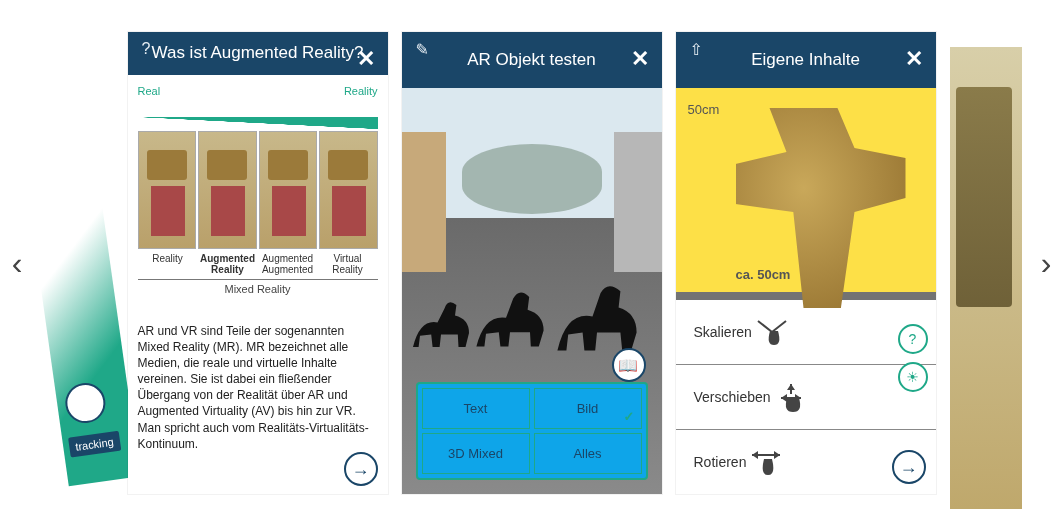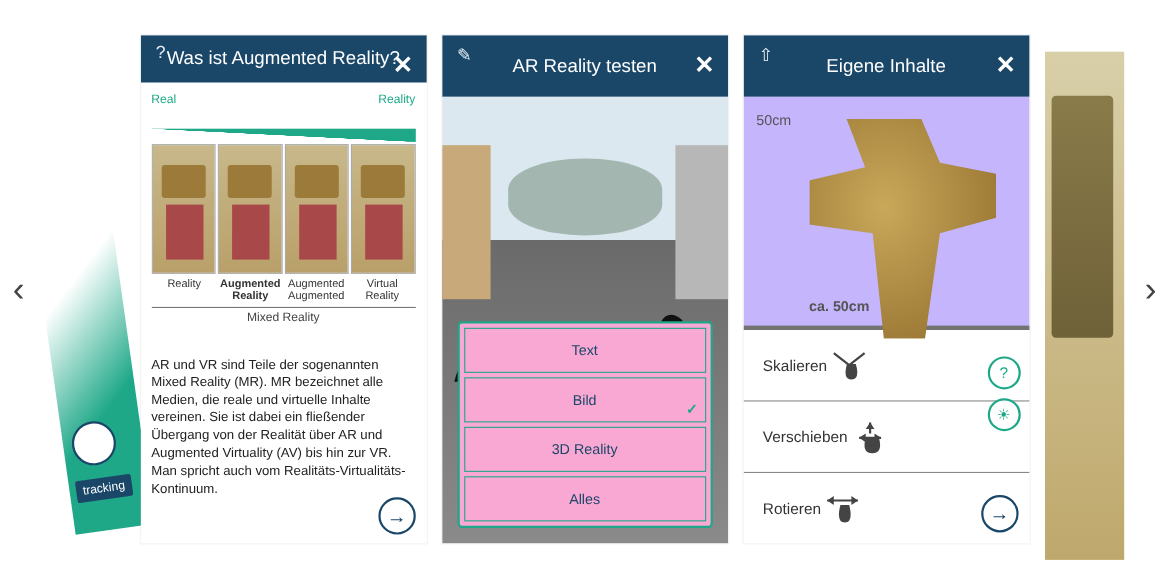--- a/index.html
+++ b/index.html
@@ -159,40 +159,40 @@
   .s2-buildings-l { position:absolute; top:44px; left:0; width:44px; height:140px; background:#c7a97a; }
   .s2-buildings-r { position:absolute; top:44px; right:0; width:48px; height:140px; background:#b7b7b7; }
   .s2-trees { position:absolute; top:56px; left:60px; right:60px; height:70px; background:rgba(60,90,60,0.35); border-radius:50%/40%; }
   .s2-horses {
     position:absolute; left:0; right:0; top:180px; height:120px;
   }
   .s2-horse { position:absolute; width:70px; height:80px; }
   .s2-horse svg { width:100%; height:100%; }
   .s2-controls {
     position:absolute; bottom:14px; left:14px; right:14px;
-    border:2px solid #1fa888; background:#f9a8d4; border-radius:4px;
-    display:grid; grid-template-columns:1fr; padding:4px; gap:4px;
+    border:2px solid #1fa888; background:#0ea5e9; border-radius:4px;
+    display:grid; grid-template-columns:1fr 1fr; padding:4px; gap:4px;
   }
   .s2-btn {
     border:1px solid #1fa888; padding:12px 0; text-align:center;
     font-size:13px; color:#1a4668; position:relative; cursor:pointer;
   }
   .s2-btn.selected::after {
     content:"✓"; position:absolute; right:6px; bottom:4px; color:#1fa888; font-weight:bold;
   }
   .s2-book {
     position:absolute; right:16px; bottom:112px; width:34px; height:34px;
     border:2px solid #1a4668; border-radius:50%; background:#fff;
     display:flex; align-items:center; justify-content:center; font-size:16px; cursor:pointer;
   }
 
   
   .s3-body { flex:1; display:flex; flex-direction:column; }
   .s3-preview {
-    flex:1; background:#c4b5fd; position:relative; border-bottom:4px solid #737373;
+    flex:1; background:#fde047; position:relative; border-bottom:8px solid #737373;
   }
   .s3-scale-v { position:absolute; left:12px; top:14px; font-size:13px; color:#555; }
   .s3-scale-h { position:absolute; left:60px; bottom:10px; font-size:13px; color:#555;font-weight:bold; }
   .s3-instrument {
     position:absolute; top:20px; left:60px; width:170px; height:200px;
     background: radial-gradient(ellipse at 40% 40%, #c9a85a, #8e6b2a);
     clip-path: polygon(20% 0, 60% 0, 70% 20%, 100% 25%, 100% 45%, 70% 52%, 62% 100%, 40% 100%, 34% 52%, 0 48%, 0 28%, 30% 22%);
   }
   .s3-rows { }
   .s3-row {
@@ -252,21 +252,21 @@
       </div>
       <div class="s1-mixed">Mixed Reality</div>
       <div class="s1-text">AR und VR sind Teile der sogenannten Mixed Reality (MR). MR bezeichnet alle Medien, die reale und virtuelle Inhalte vereinen. Sie ist dabei ein fließender Übergang von der Realität über AR und Augmented Virtuality (AV) bis hin zur VR. Man spricht auch vom Realitäts-Virtualitäts-Kontinuum.</div>
       <div class="s1-next">→</div>
     </div>
   </div>
 
   <div class="phone">
     <div class="phone-header">
       <span class="icon-left">✎</span>
-      <span>AR Reality testen</span>
+      <span>AR Objekt testen</span>
       <span class="icon-close">✕</span>
     </div>
     <div class="s2-body">
       <div class="s2-photo">
         <div class="s2-buildings-l"></div>
         <div class="s2-buildings-r"></div>
         <div class="s2-trees"></div>
       </div>
       <div class="s2-horses">
         <div class="s2-horse" style="left:4px;top:18px">
@@ -282,21 +282,21 @@
         <div class="s2-horse" style="left:150px;top:2px;width:90px;height:100px">
           <svg viewBox="0 0 100 100">
               <path fill="#111" d="M6 84 Q16 40 45 46 L54 20 Q62 6 76 18 L74 36 Q94 42 94 64 L88 84 L78 84 L76 64 L50 64 L48 84 L36 84 L34 64 L18 66 L16 84 Z"></path>
             </svg>
         </div>
       </div>
       <div class="s2-book">📖</div>
       <div class="s2-controls">
         <div class="s2-btn">Text</div>
         <div class="s2-btn selected">Bild</div>
-        <div class="s2-btn">3D Reality</div>
+        <div class="s2-btn">3D Mixed</div>
         <div class="s2-btn">Alles</div>
       </div>
     </div>
   </div>
 
   <div class="phone" style="position:relative">
     <div class="phone-header">
       <span class="icon-left">⇧</span>
       <span>Eigene Inhalte</span>
       <span class="icon-close">✕</span>

